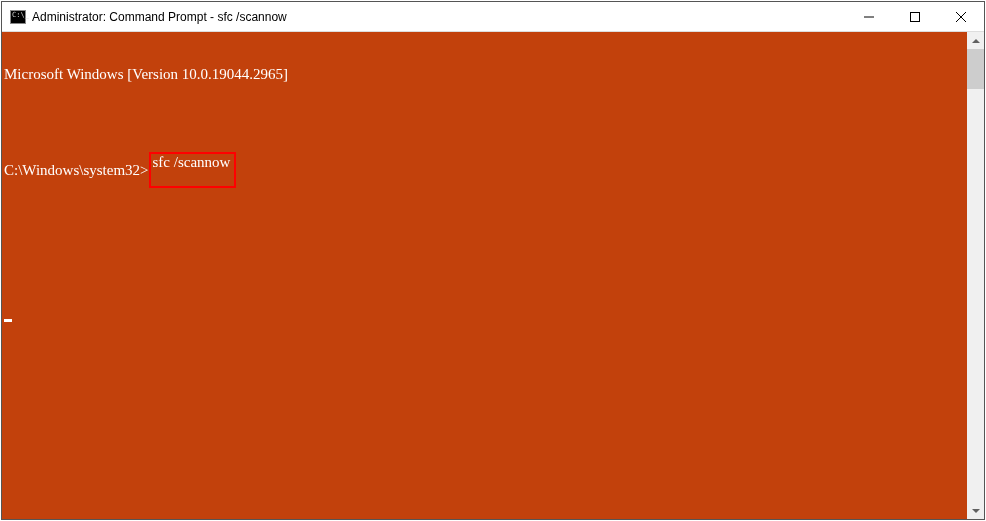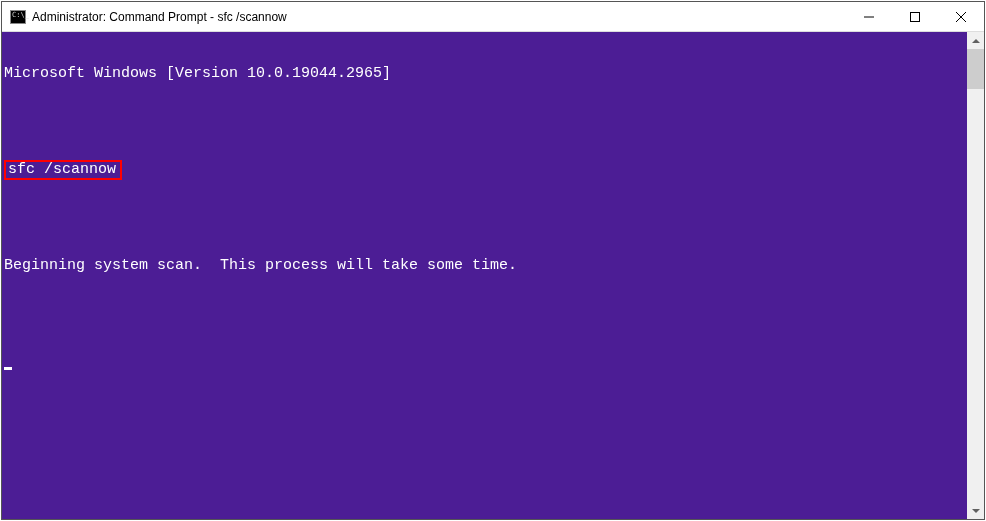--- a/index.html
+++ b/index.html
@@ -70,23 +70,23 @@
       display: block;
     }
     .terminal-area {
       position: relative;
       height: calc(100% - 30px);
       background: #000;
       display: flex;
     }
     .terminal {
       flex: 1;
-      background: #4c1d95;
+      background: #c2410c;
       color: #fff;
-      font-family: Liberation Mono, monospace;
+      font-family: Liberation Serif, serif;
       font-size: 15px;
       line-height: 16px;
       padding: 2px 0 0 2px;
       white-space: pre;
       overflow: hidden;
     }
     .scrollbar {
       width: 17px;
       background: #f0f0f0;
       position: relative;
@@ -107,21 +107,21 @@
     .scroll-thumb {
       position: absolute;
       top: 17px;
       width: 100%;
       height: 40px;
       background: #cdcdcd;
     }
     .highlight-box {
       border: 2px solid #ff0000;
       display: inline-block;
-      padding: 0px 4px 0px 2px;
+      padding: 0px 4px 16px 2px;
       margin-top: -2px;
       margin-bottom: -2px;
     }
     .cursor {
       display: inline-block;
       width: 8px;
       height: 3px;
       background: #fff;
       vertical-align: bottom;
     }
@@ -157,23 +157,22 @@
             <line x1="0" y1="0" x2="10" y2="10" stroke="#000" stroke-width="1"></line>
             <line x1="10" y1="0" x2="0" y2="10" stroke="#000" stroke-width="1"></line>
           </svg>
       </div>
     </div>
   </div>
   <div class="terminal-area">
     <div class="terminal">
       <div class="line">Microsoft Windows [Version 10.0.19044.2965]</div>
       <div class="line"></div>
-      <div class="line-highlighted"><span class="highlight-box"><span>sfc /scannow</span></span></div>
+      <div class="line-highlighted"><span>C:\Windows\system32&gt;</span><span class="highlight-box"><span>sfc /scannow</span></span></div>
       <div class="line"></div>
-      <div class="line">Beginning system scan.  This process will take some time.</div>
       <div class="line"></div>
       <div class="line"><span class="cursor"></span></div>
     </div>
     <div class="scrollbar">
       <div class="scroll-up">
         <svg width="8" height="4" viewBox="0 0 8 4">
             <polygon points="4,0 8,4 0,4" fill="#606060"></polygon>
           </svg>
       </div>
       <div class="scroll-thumb"></div>

